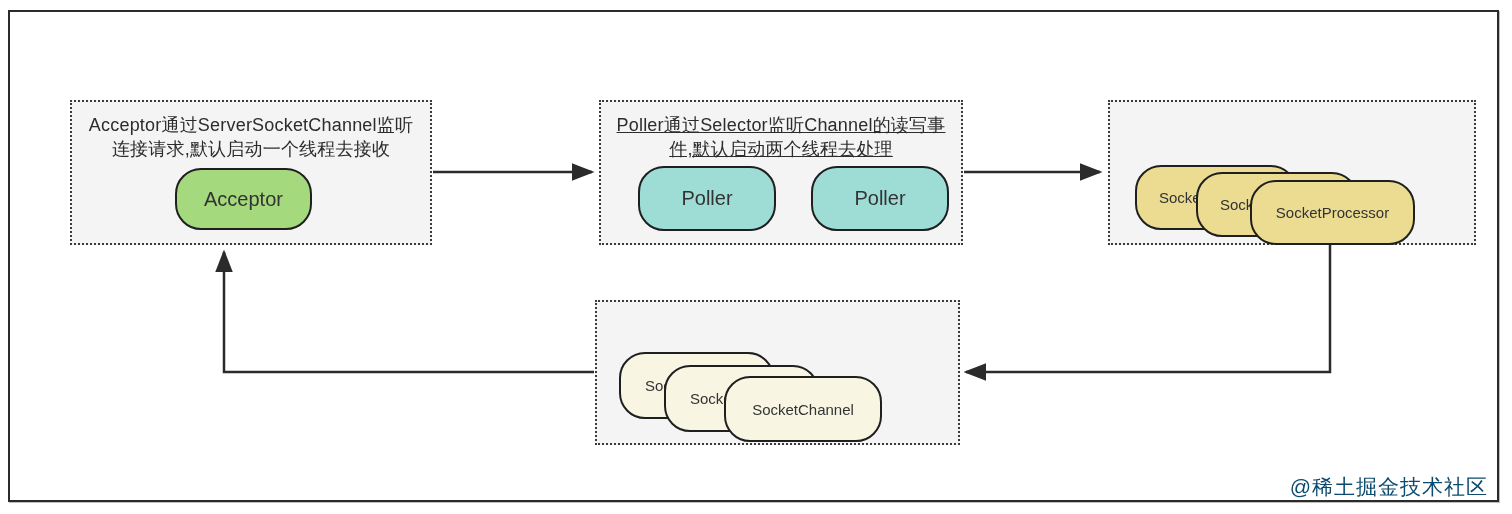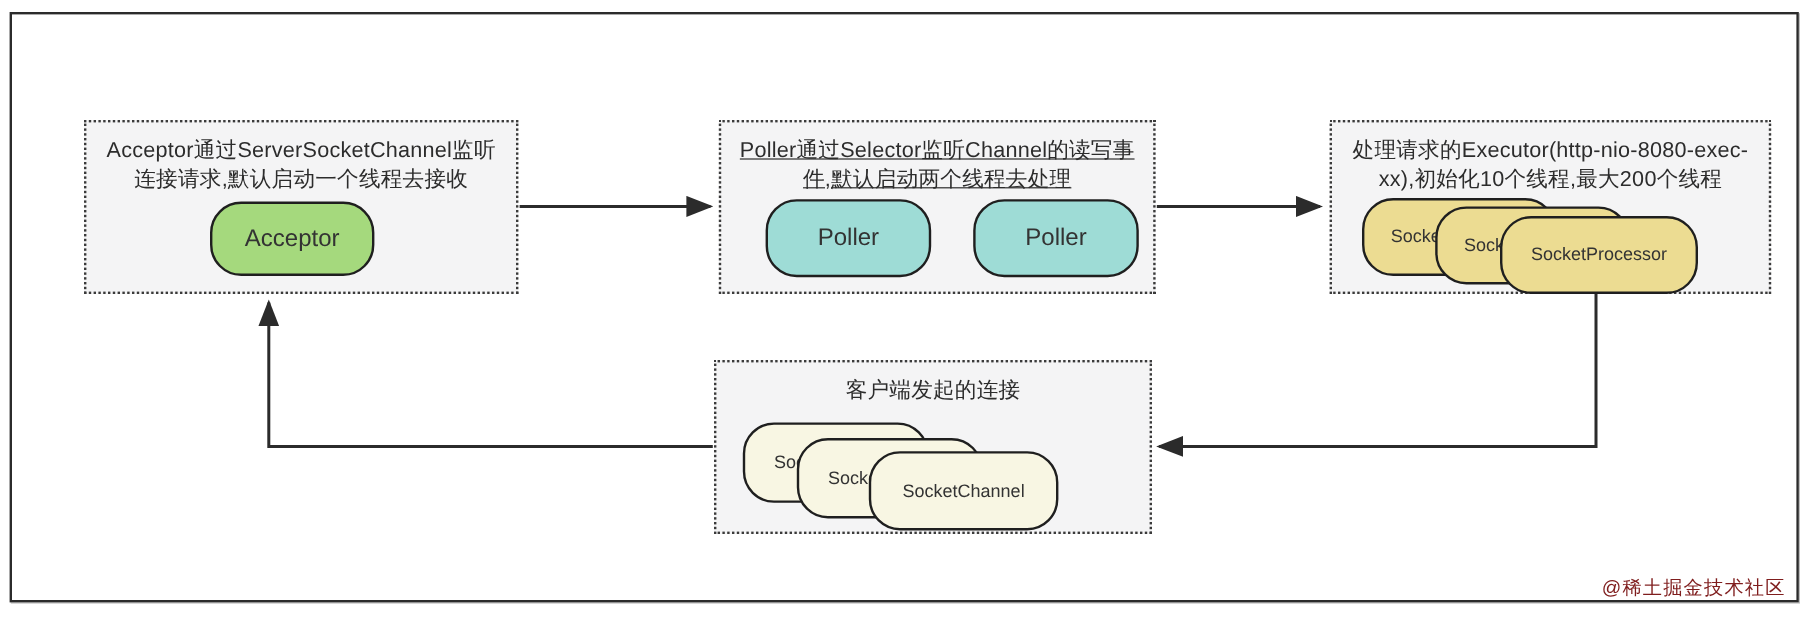--- a/index.html
+++ b/index.html
@@ -71,22 +71,22 @@
 
   .pill-chan { background: #f8f6e3; font-size: 15px; }
   .pill-chan-1 { left: 22px;  top: 50px; width: 155px; height: 67px; justify-content: flex-start; padding-left: 24px; }
   .pill-chan-2 { left: 67px;  top: 63px; width: 155px; height: 67px; justify-content: flex-start; padding-left: 24px; }
   .pill-chan-3 { left: 127px; top: 74px; width: 158px; height: 66px; }
 
   .watermark {
     position: absolute;
     right: 24px;
     bottom: 13px;
-    font-size: 16px;
-    color: #7f1d1d;
+    font-size: 21px;
+    color: #0c4a6e;
     letter-spacing: 1px;
   }
 </style>
 </head>
 <body>
 
 <div class="canvas">
 
   <div class="frame"></div>
 
@@ -109,28 +109,26 @@
     <div class="pill pill-acceptor">Acceptor</div>
   </div>
 
   <div class="dbox box-poller">
     <div class="box-title">Poller通过Selector监听Channel的读写事件,默认启动两个线程去处理</div>
     <div class="pill pill-poller-1">Poller</div>
     <div class="pill pill-poller-2">Poller</div>
   </div>
 
   <div class="dbox box-executor">
-    <div class="box-title">处理请求的Executor(http-nio-8080-exec-xx),初始化10个线程,最大200个线程</div>
     <div class="pill pill-exec pill-exec-1">SocketProcessor</div>
     <div class="pill pill-exec pill-exec-2">SocketProcessor</div>
     <div class="pill pill-exec pill-exec-3">SocketProcessor</div>
   </div>
 
   <div class="dbox box-client">
-    <div class="box-title">客户端发起的连接</div>
     <div class="pill pill-chan pill-chan-1">SocketChannel</div>
     <div class="pill pill-chan pill-chan-2">SocketChannel</div>
     <div class="pill pill-chan pill-chan-3">SocketChannel</div>
   </div>
 
   <div class="watermark">@稀土掘金技术社区</div>
 
 </div>
 
 </body></html>

